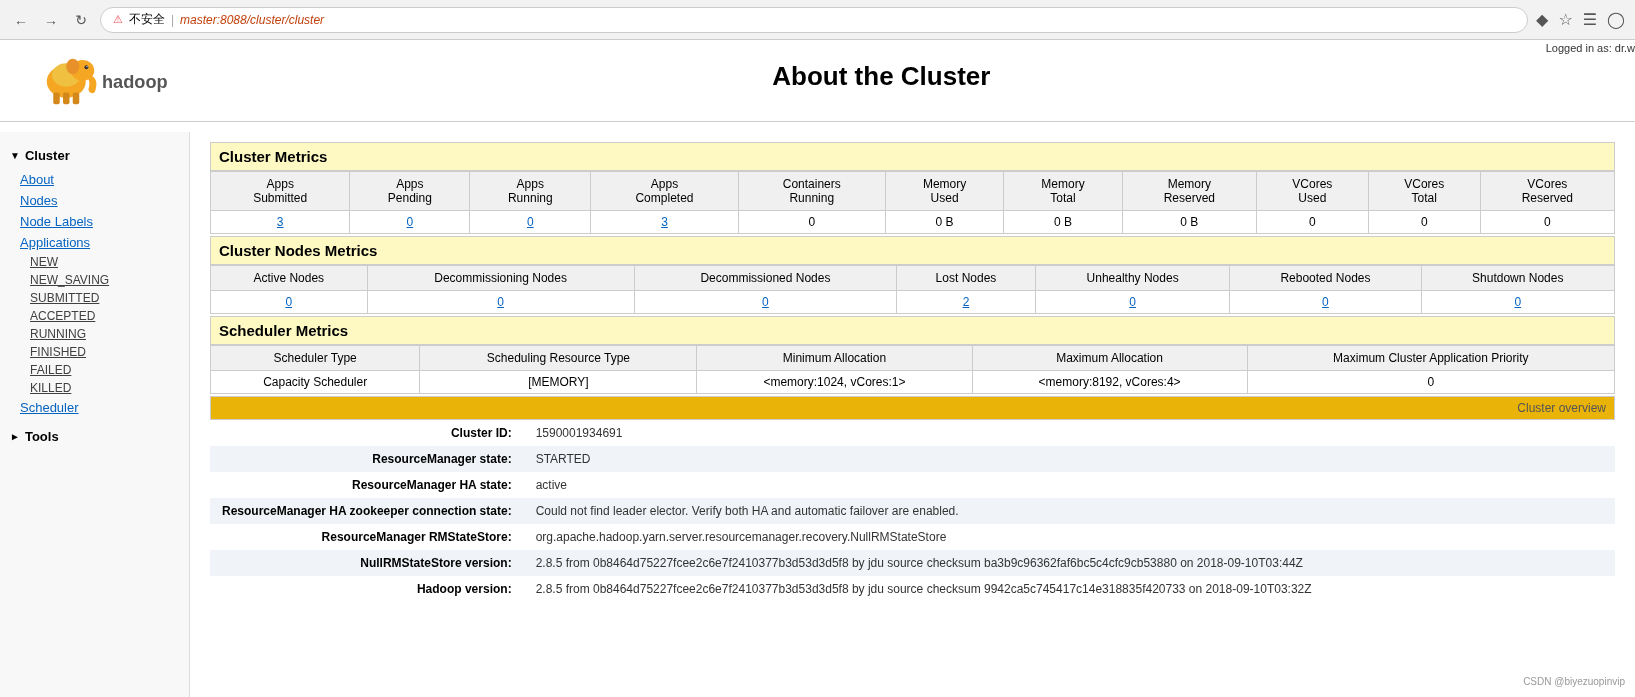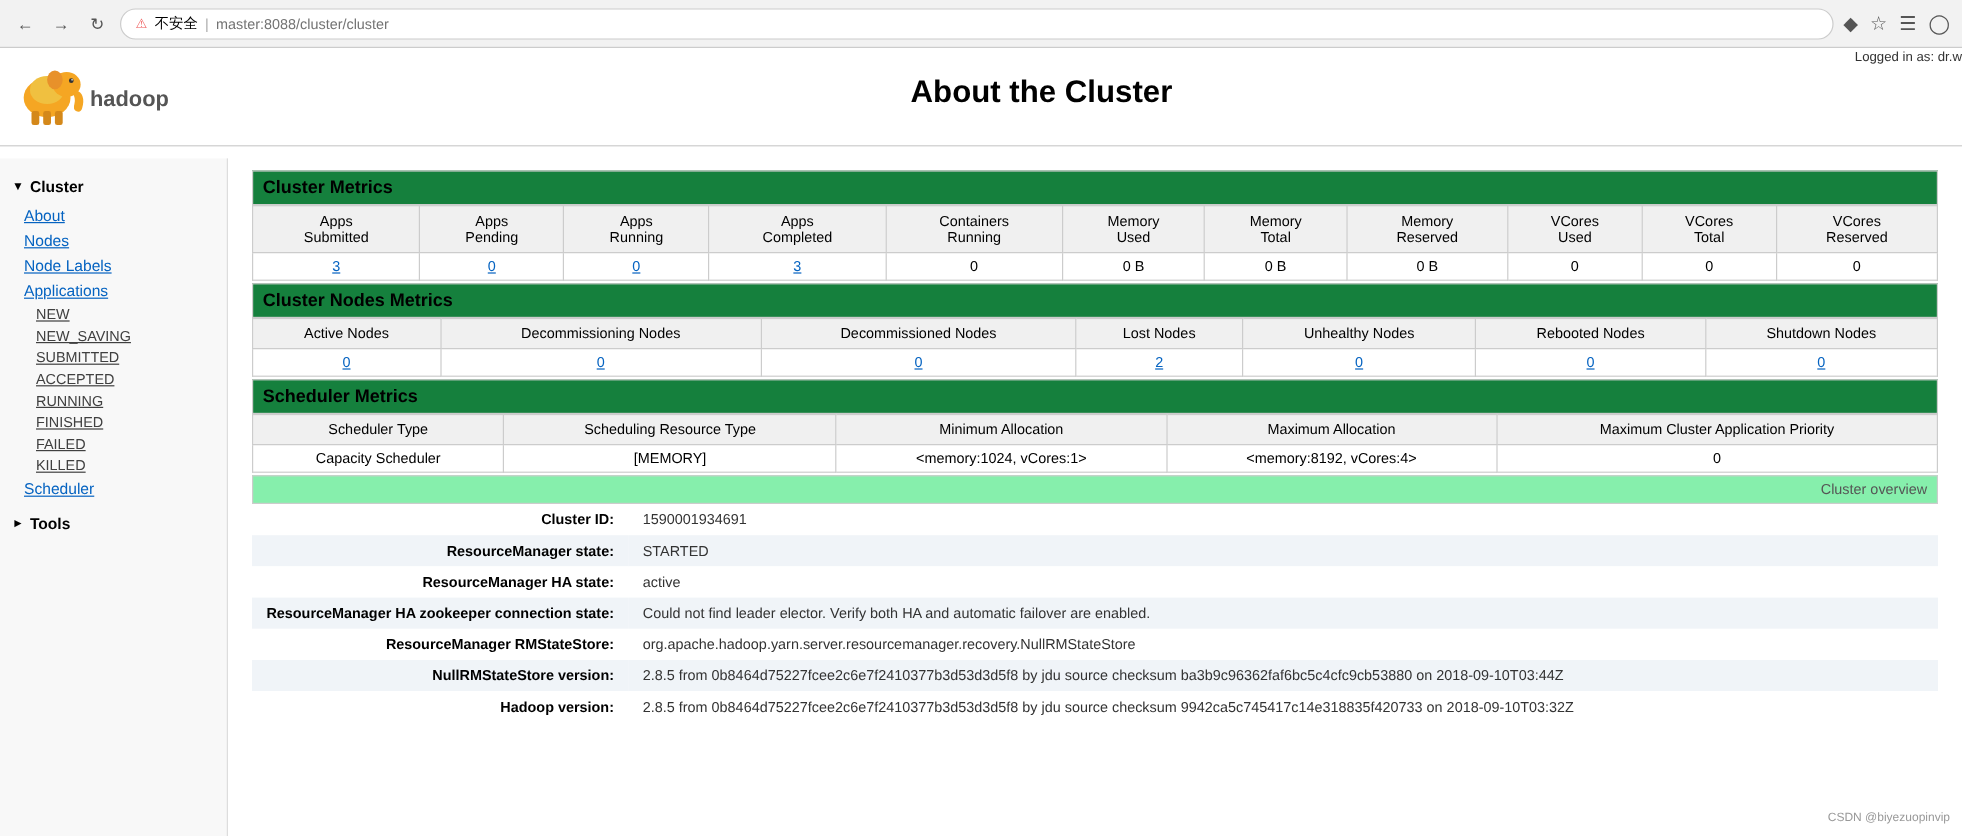--- a/index.html
+++ b/index.html
@@ -20,21 +20,21 @@
       border: none; background: none; cursor: pointer;
       display: flex; align-items: center; justify-content: center;
       color: #555; font-size: 14px;
     }
     .address-bar {
       flex: 1; height: 26px; border: 1px solid #ccc; border-radius: 13px;
       padding: 0 12px; font-size: 12px; background: #fff;
       display: flex; align-items: center; gap: 6px;
     }
     .address-bar .lock-icon { color: #e55; font-size: 11px; }
-    .address-bar .url-text { color: #737373; font-size: 12px; }
+    .address-bar .url-text { color: #c2410c; font-size: 12px; font-style: italic; }
     .browser-actions { display: flex; gap: 10px; color: #555; font-size: 16px; }
 
     
     .page-wrapper { display: flex; min-height: calc(100vh - 40px); }
 
     
     .sidebar {
       width: 190px; min-width: 190px;
       background: #f8f8f8;
       border-right: 1px solid #ddd;
@@ -81,20 +81,21 @@
       align-items: center;
       border-bottom: 1px solid #ccc;
       margin-bottom: 10px;
       padding-bottom: 8px;
       position: relative;
     }
     .logo-area {
       width: 190px;
       min-width: 190px;
       padding: 5px 10px;
+      margin-left: 27px;
     }
     .logo-svg { width: 130px; height: 60px; }
     .header-title {
       flex: 1;
       text-align: center;
     }
     .header-title h1 {
       font-size: 26px;
       font-weight: bold;
     }
@@ -103,21 +104,21 @@
       color: #333;
       white-space: nowrap;
       align-self: flex-start;
       padding-top: 2px;
     }
 
     
     .section-title {
       font-size: 15px;
       font-weight: bold;
-      background: #15803d;
+      background: #fef9c3;
       padding: 5px 8px;
       margin-bottom: 0;
       border: 1px solid #ccc;
     }
 
     
     .metrics-table {
       width: 100%;
       border-collapse: collapse;
       margin-bottom: 2px;
@@ -136,21 +137,21 @@
       text-align: center;
     }
     .metrics-table td a {
       color: #0563c1;
       text-decoration: underline;
       cursor: pointer;
     }
 
     
     .cluster-overview-bar {
-      background: #86efac;
+      background: #eab308;
       border: 1px solid #ccc;
       padding: 4px 8px;
       text-align: right;
       font-size: 12px;
       color: #555;
       margin-bottom: 0;
     }
     .info-table {
       width: 100%;
       border-collapse: collapse;

